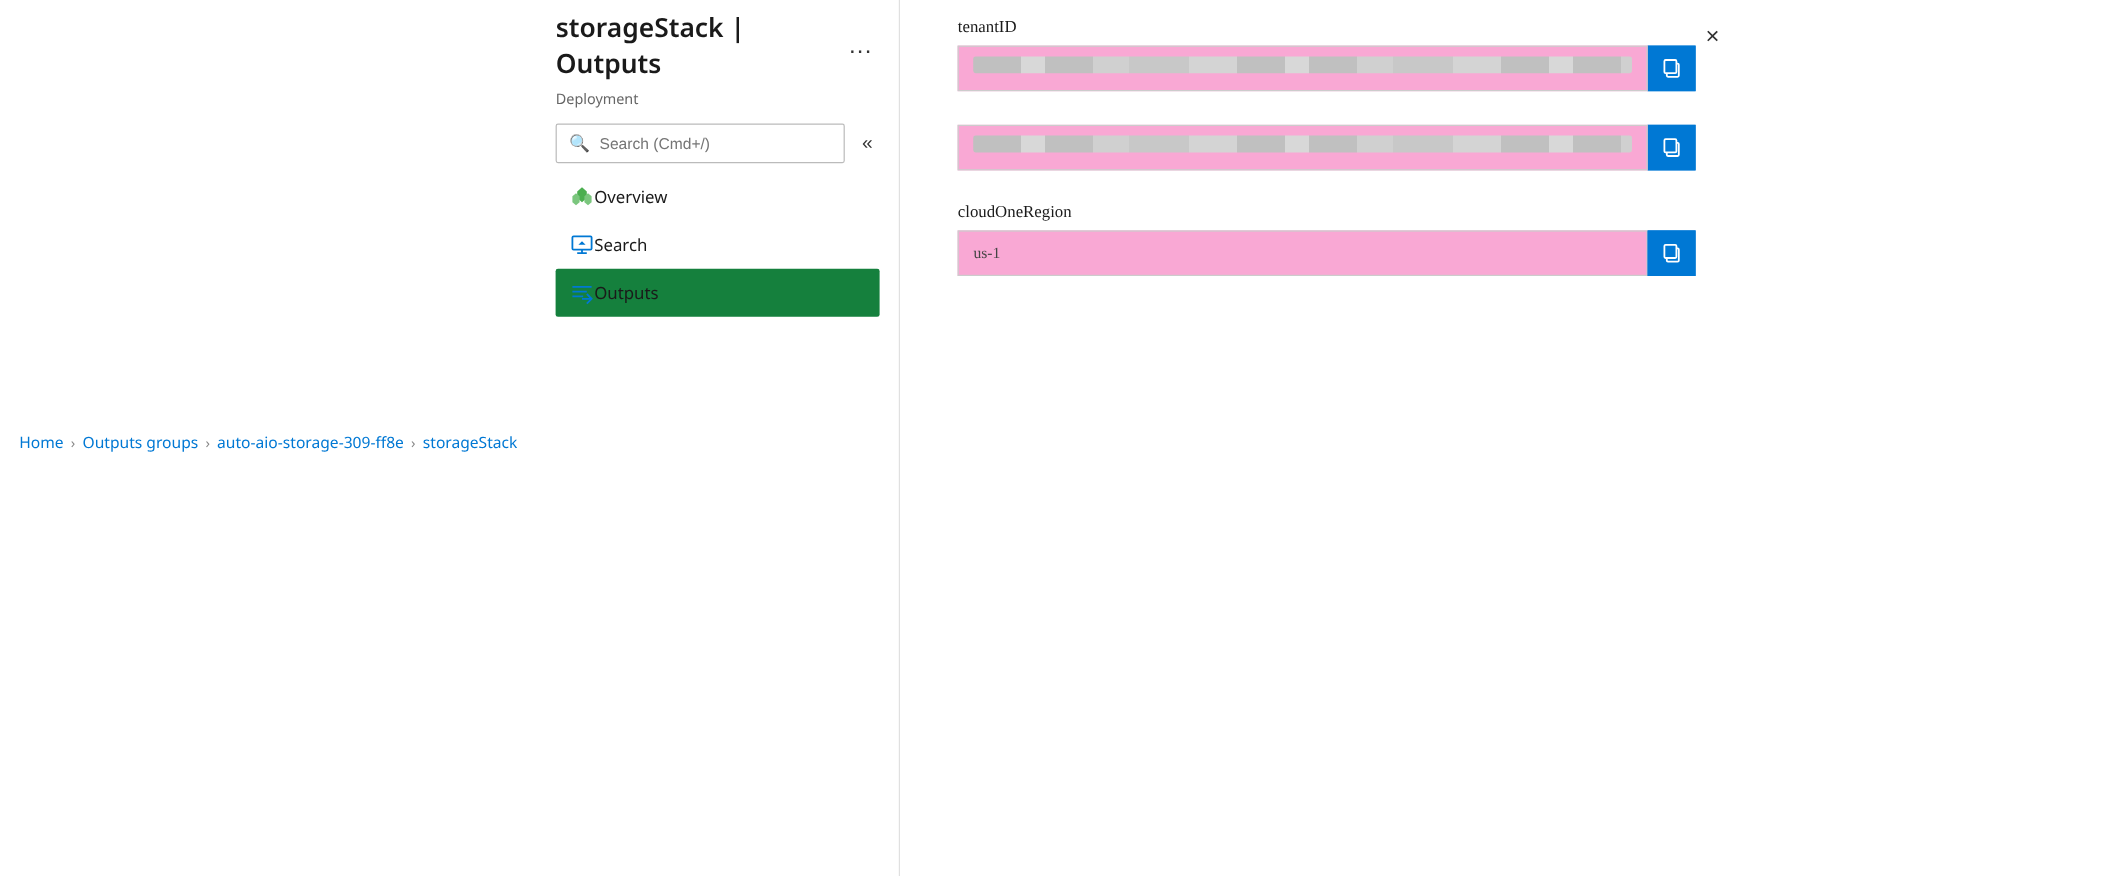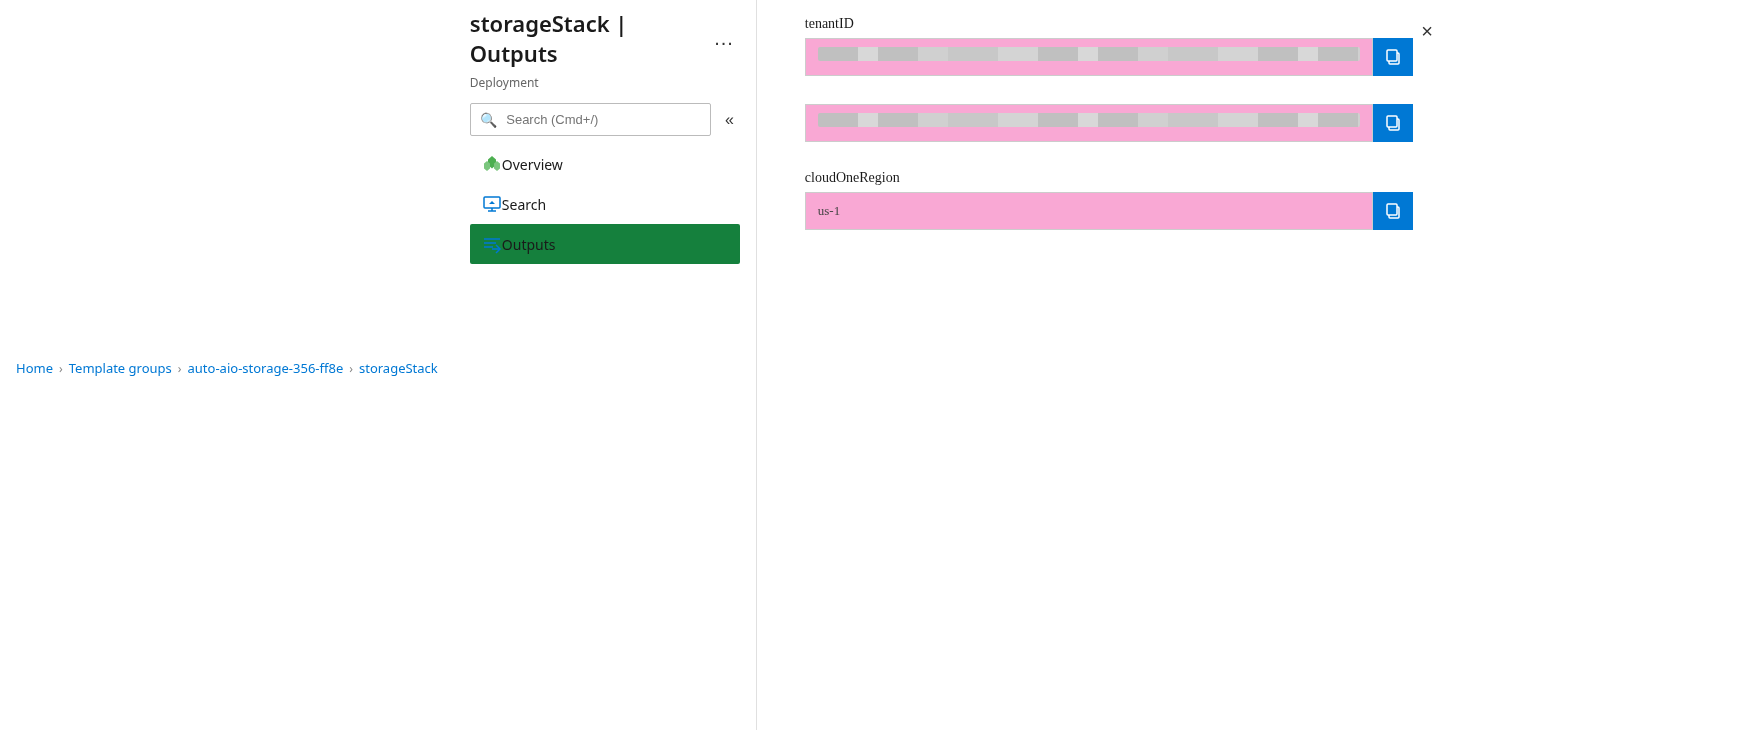--- a/index.html
+++ b/index.html
@@ -231,23 +231,23 @@
     }
   </style>
 </head>
 <body>
 
 <div class="page-wrapper">
 
   <nav class="breadcrumb">
     <a>Home</a>
     <span class="breadcrumb-sep">›</span>
-    <a>Template groups</a>
+    <a>Outputs groups</a>
     <span class="breadcrumb-sep">›</span>
-    <a>auto-aio-storage-356-ff8e</a>
+    <a>auto-aio-storage-309-ff8e</a>
     <span class="breadcrumb-sep">›</span>
     <a>storageStack</a>
   </nav>
 
   <button class="close-btn">×</button>
 
   <div class="main-layout">
 
     <div class="sidebar">
       <div class="page-title-area">

